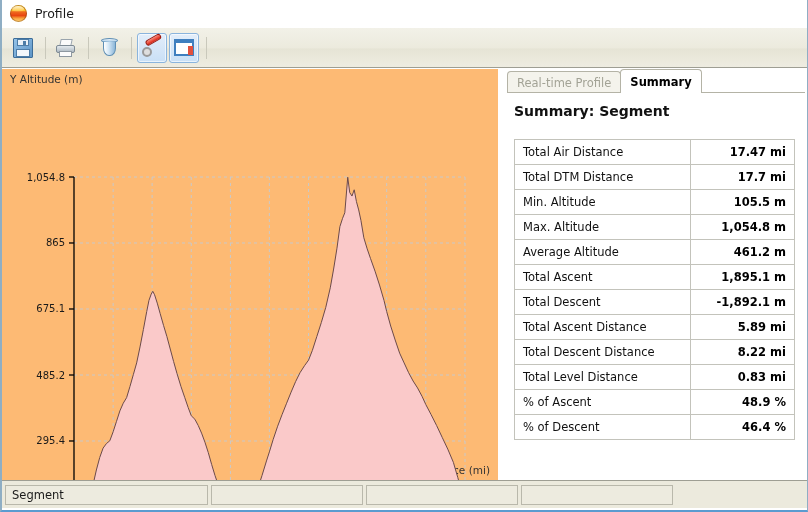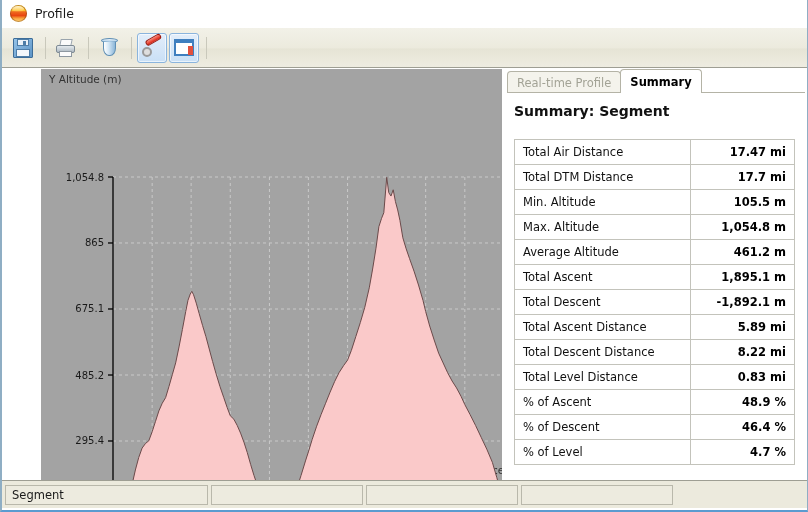--- a/index.html
+++ b/index.html
@@ -177,22 +177,21 @@
   .ic-window .redblock {
     position: absolute; right: 1px; bottom: 1px;
     width: 5px; height: 9px;
     background: #e2503c;
   }
 
   
   #chart-panel {
     position: absolute; left: 0; top: 69px;
     width: 496px; height: 411px;
-    background: #a3a3a3;
-    margin-left: 39px;
+    background: #fdba74;
   }
   #y-axis-title {
     position: absolute; left: 8px; top: 4px;
     font-size: 10.5px; color: #333;
   }
   #x-axis-title {
     position: absolute; right: 8px; bottom: 4px;
     font-size: 10.5px; color: #333;
   }
   #plot-svg { position: absolute; left: 0; top: 0; }
@@ -453,24 +452,20 @@
             <td class="v">0.83 mi</td>
           </tr>
           <tr>
             <td class="k">% of Ascent</td>
             <td class="v">48.9 %</td>
           </tr>
           <tr>
             <td class="k">% of Descent</td>
             <td class="v">46.4 %</td>
           </tr>
-          <tr>
-            <td class="k">% of Level</td>
-            <td class="v">4.7 %</td>
-          </tr>
         </tbody>
     </table>
   </div>
 
   <div id="statusbar">
     <div class="spane" id="spane-1">Segment</div>
     <div class="spane" id="spane-2"></div>
     <div class="spane" id="spane-3"></div>
     <div class="spane" id="spane-4"></div>
     <div id="statusbar-fill"></div>

